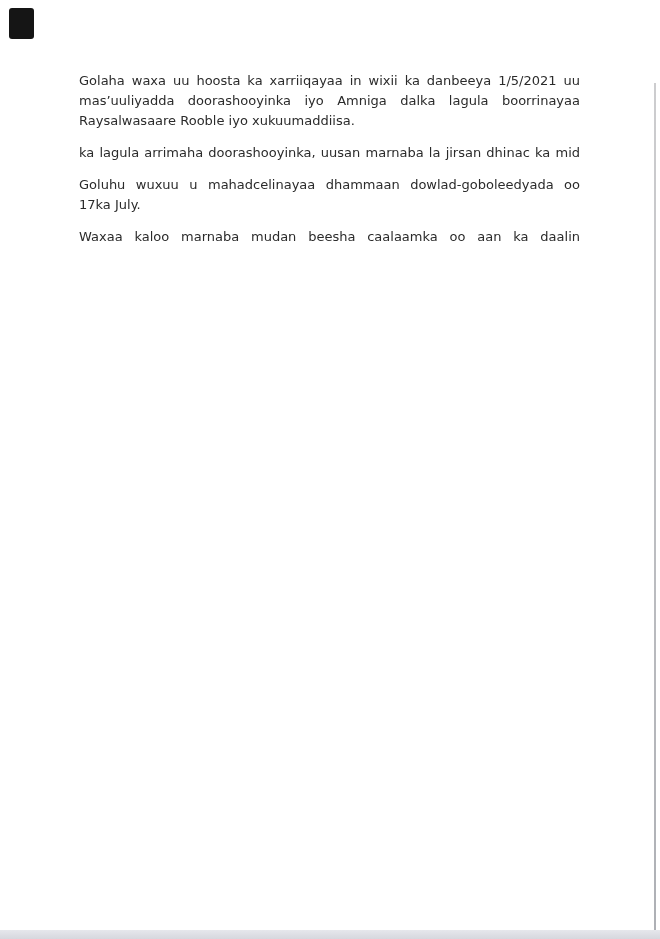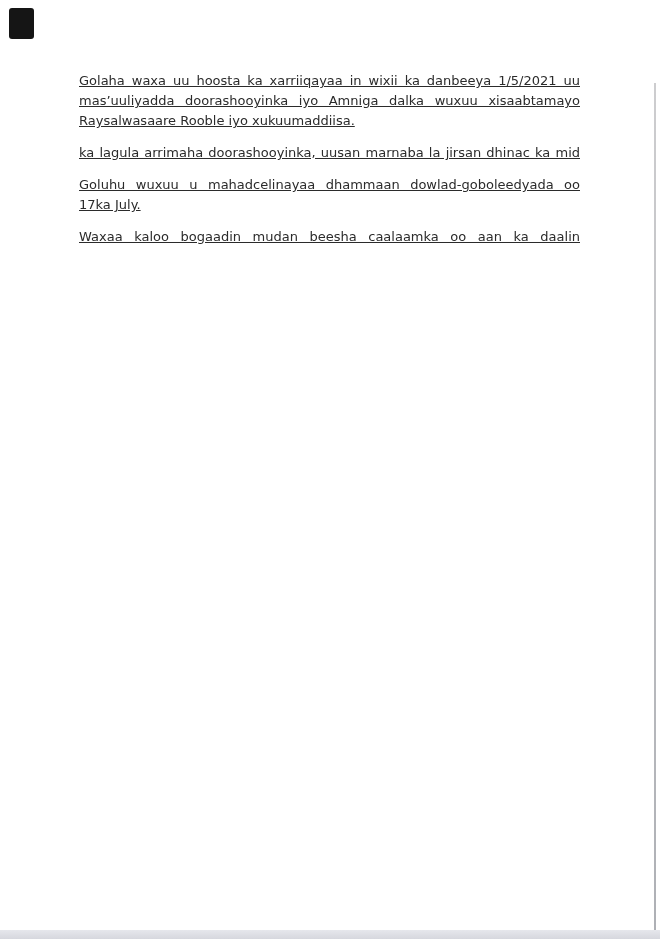--- a/index.html
+++ b/index.html
@@ -48,53 +48,52 @@
     width: 501px;
     color: var(--text);
     font-size: 13px;
     line-height: 20px;
   }
   .para { margin-bottom: 12px; }
   .tline {
     text-align: justify;
     text-align-last: justify;
     white-space: normal;
-    text-decoration: underline;
   }
   .tline.lastline {
     text-align: center;
     text-align-last: left;
   }
 </style>
 </head>
 <body>
 
 <div class="page">
 
   <div class="corner-mark"></div>
 
   <div class="doc-text">
 
     <div class="para">
       <div class="tline">Golaha waxa uu hoosta ka xarriiqayaa in wixii ka danbeeya 1/5/2021 uu</div>
-      <div class="tline">mas’uuliyadda doorashooyinka iyo Amniga dalka wuxuu xisaabtamayo</div>
+      <div class="tline">mas’uuliyadda doorashooyinka iyo Amniga dalka lagula boorrinayaa</div>
       <div class="tline lastline">Raysalwasaare Rooble iyo xukuumaddiisa.</div>
     </div>
 
     <div class="para">
       <div class="tline">ka lagula arrimaha doorashooyinka, uusan marnaba la jirsan dhinac ka mid</div>
     </div>
 
     <div class="para">
       <div class="tline">Goluhu wuxuu u mahadcelinayaa dhammaan dowlad-goboleedyada oo</div>
       <div class="tline lastline">17ka July.</div>
     </div>
 
     <div class="para">
-      <div class="tline">Waxaa kaloo bogaadin mudan beesha caalaamka oo aan ka daalin</div>
+      <div class="tline">Waxaa kaloo marnaba mudan beesha caalaamka oo aan ka daalin</div>
     </div>
 
   </div>
 
   <div class="edge-line-right"></div>
   <div class="bottom-strip"></div>
 
 </div>
 
 </body></html>

